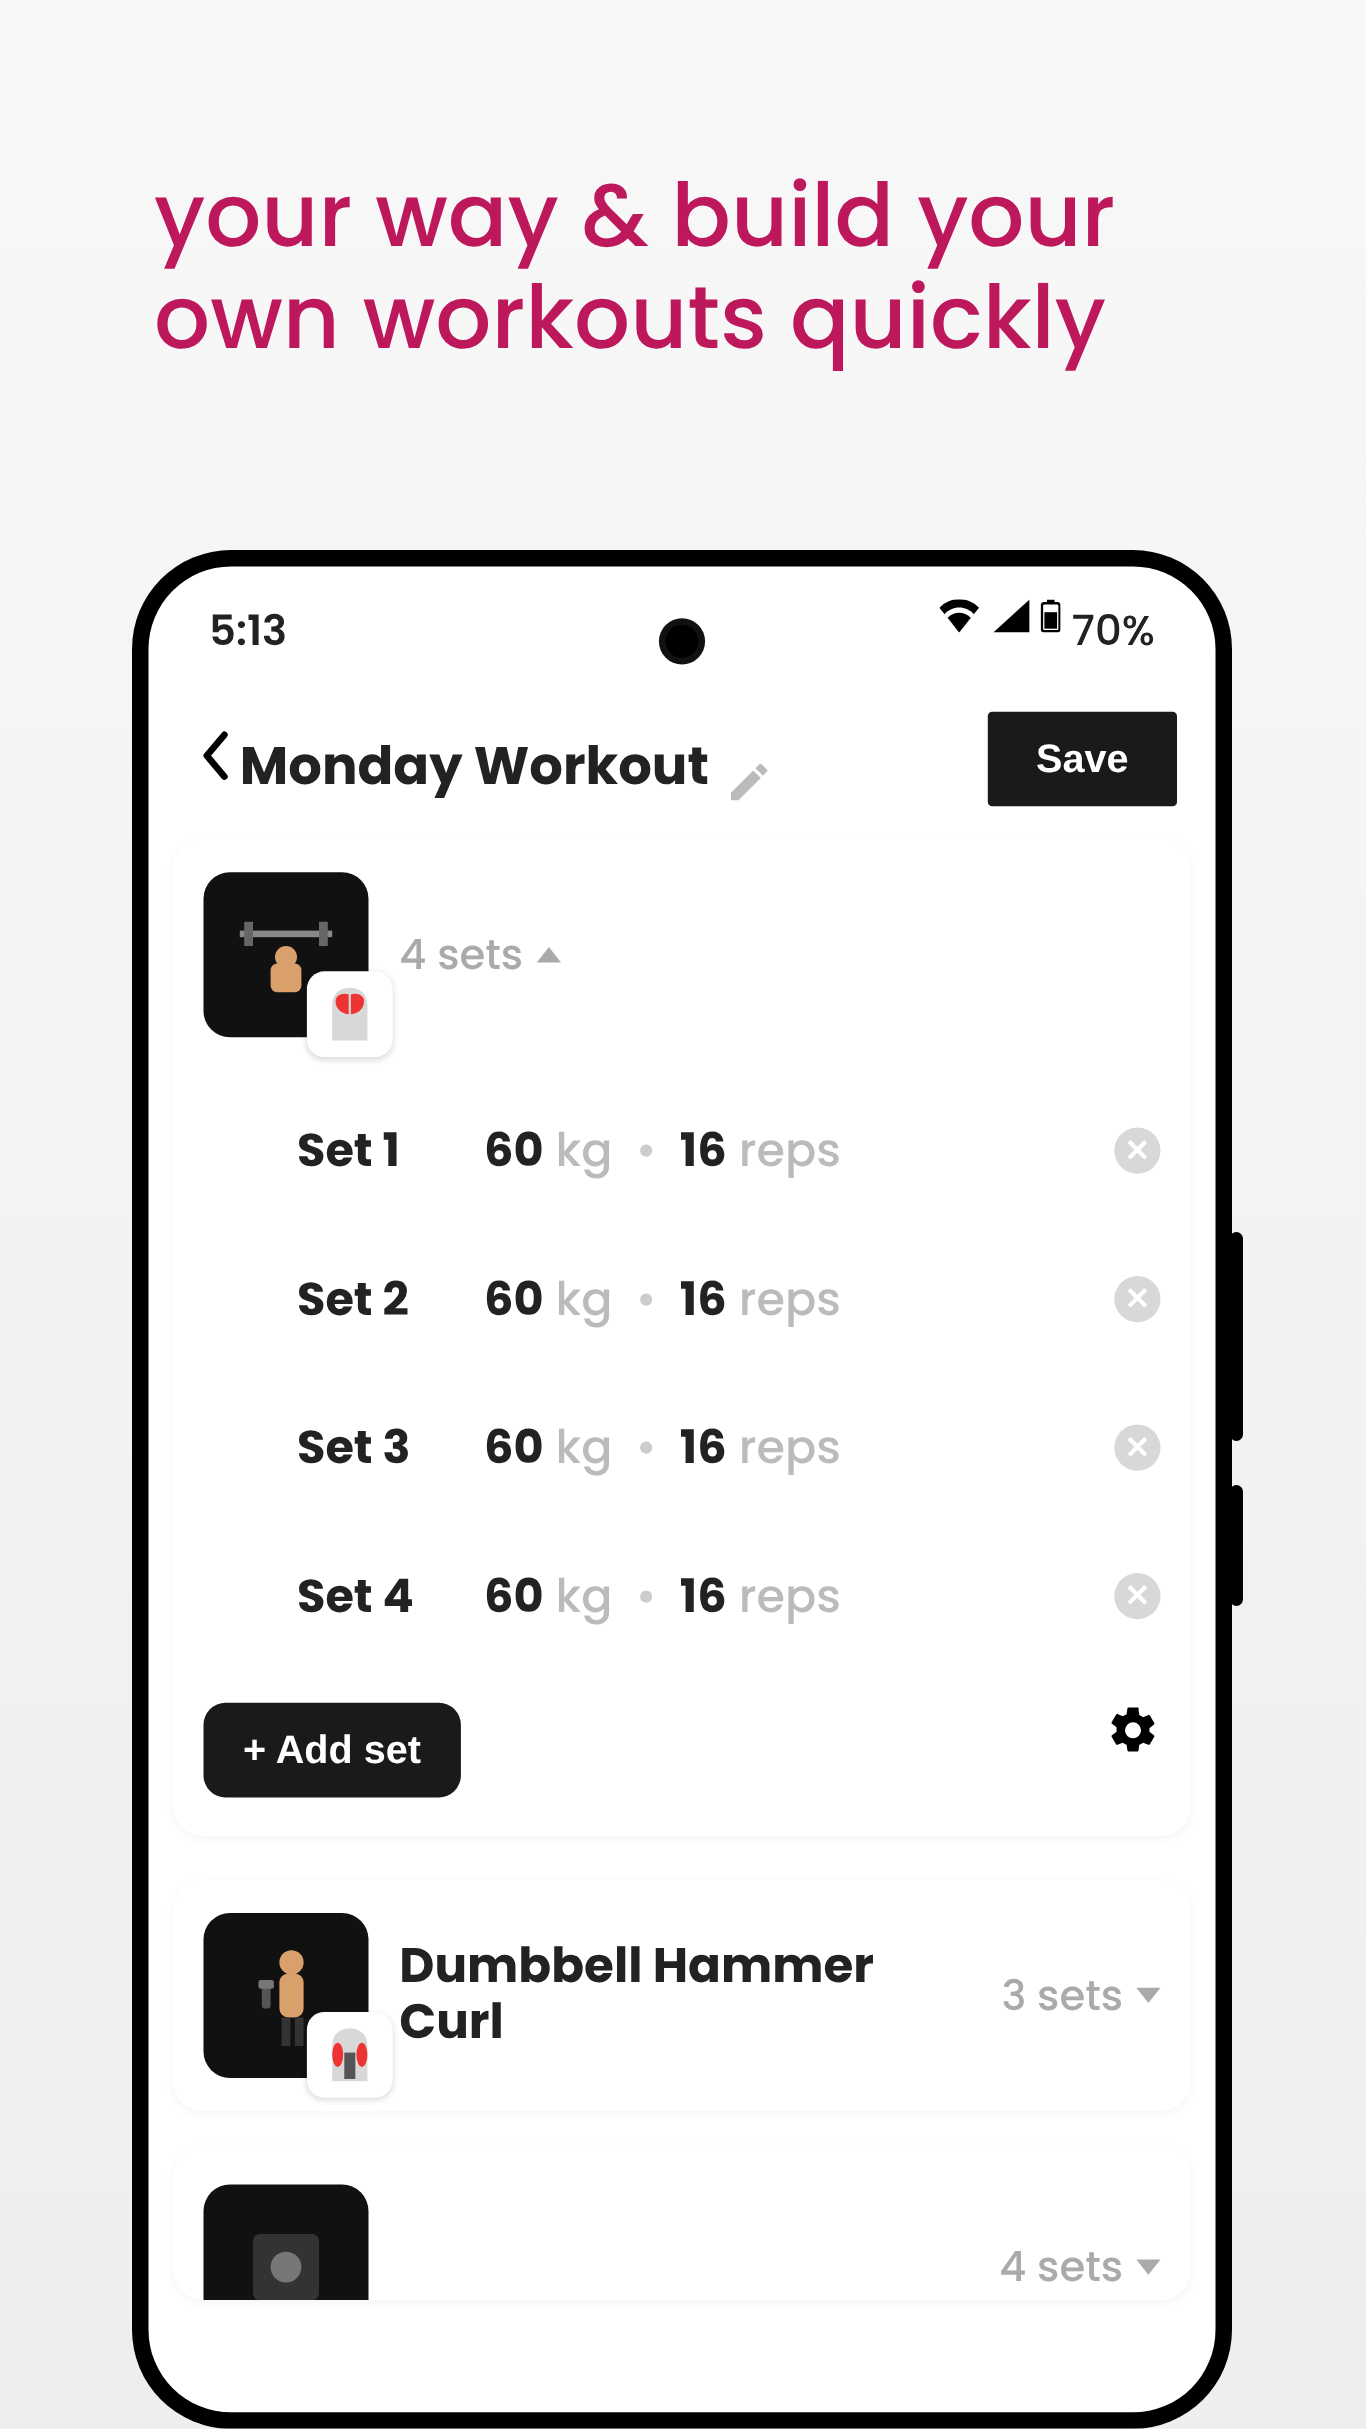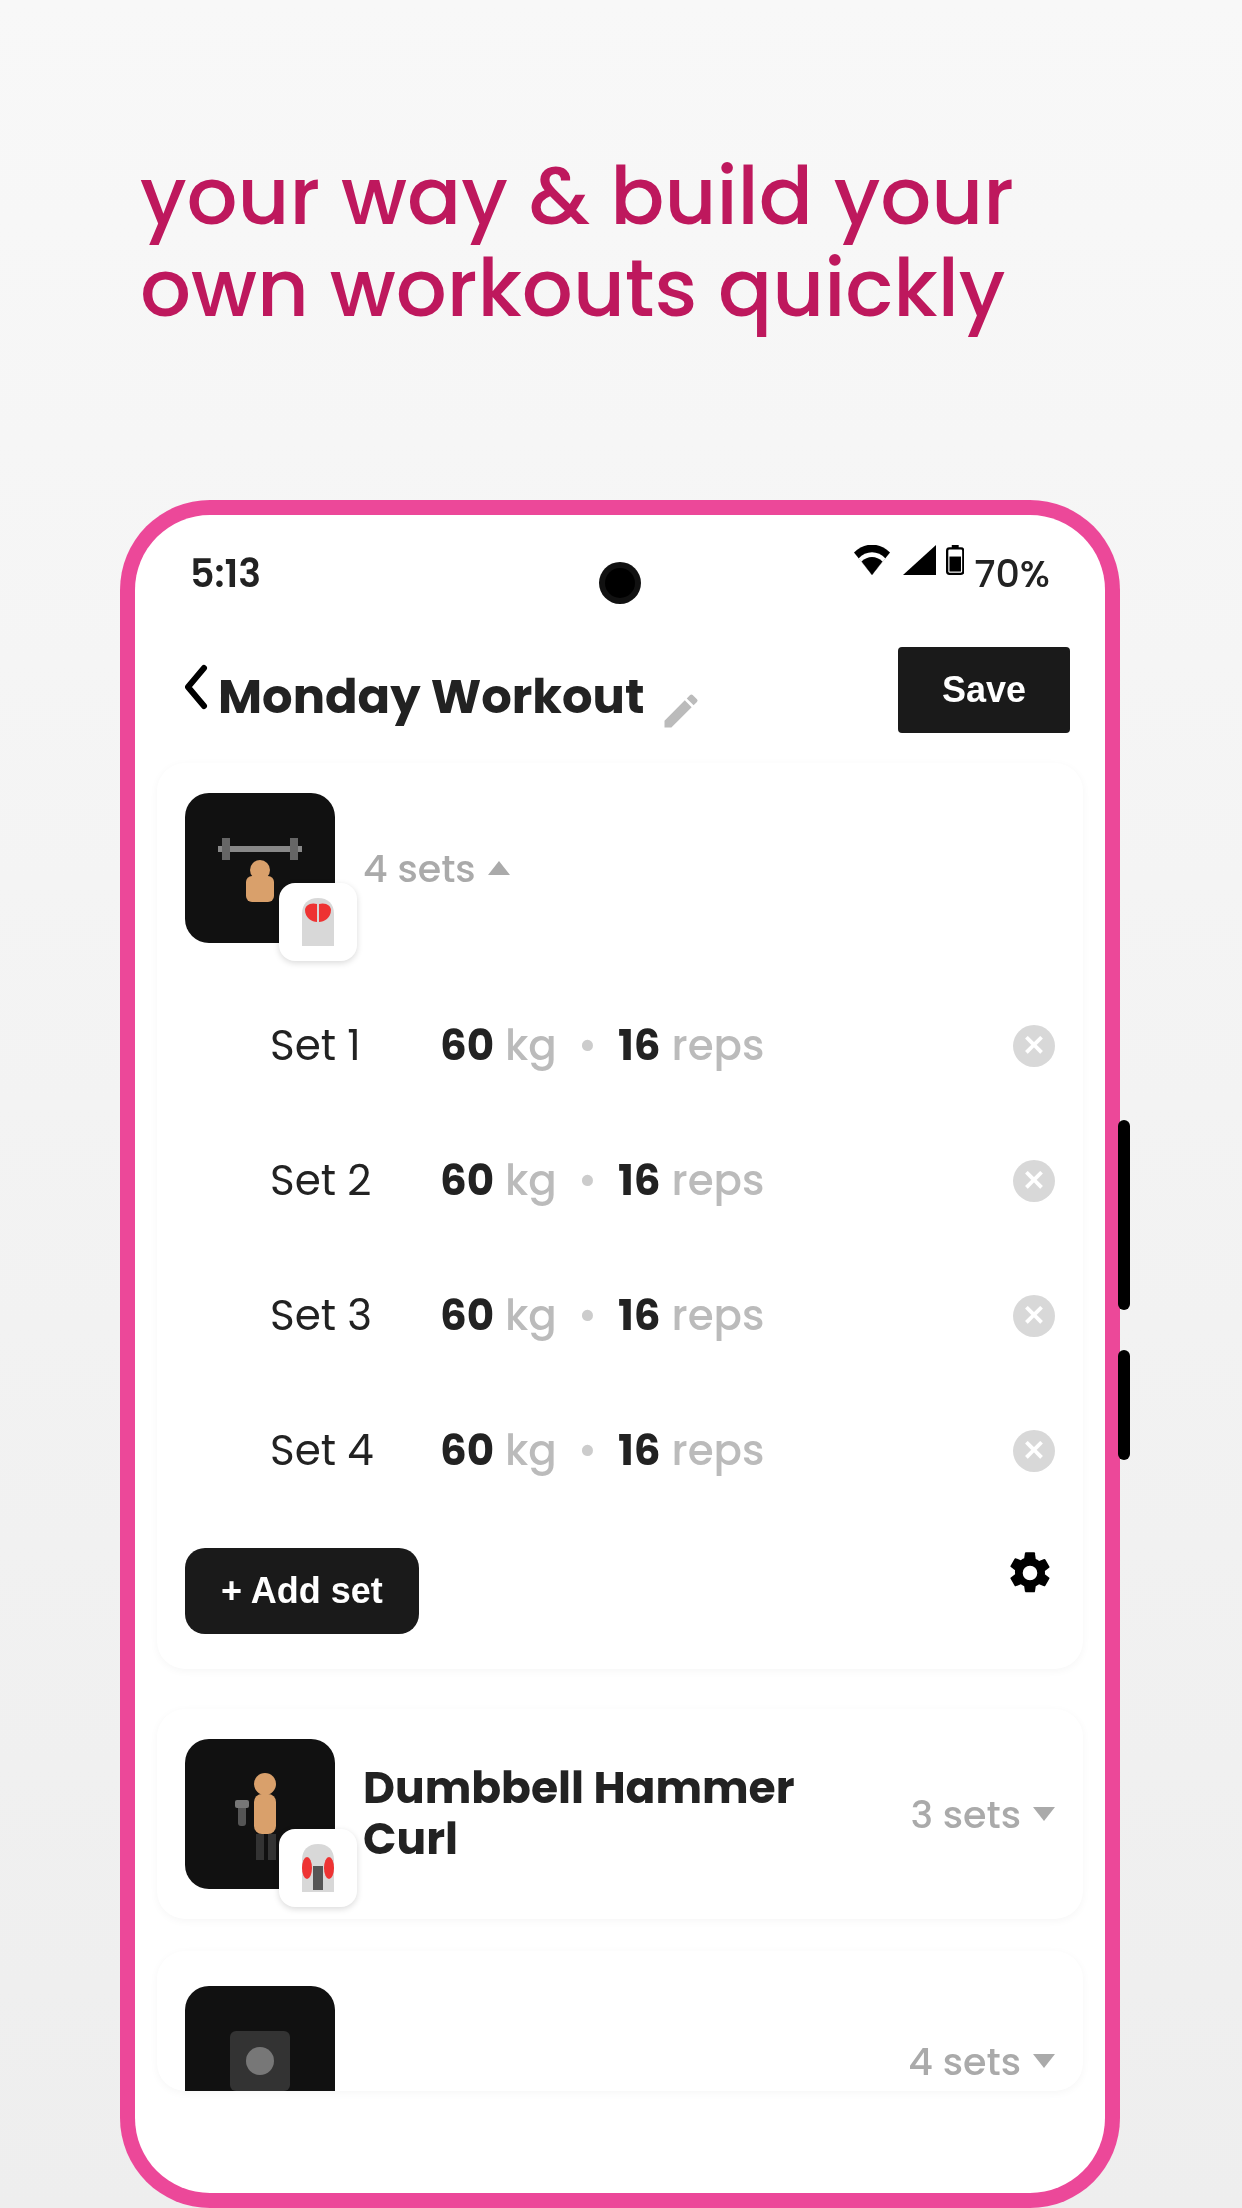--- a/index.html
+++ b/index.html
@@ -15,21 +15,21 @@
 
 .headline { position:absolute; top:130px; left:140px; width:960px; }
 .headline h1 { font-size:125px; font-weight:800; letter-spacing:-2px; line-height:1; }
 .headline p { font-size:80px; font-weight:500; color:#be185d; line-height:1.15; margin-top:20px; }
 
 
 .phone {
   position:absolute;
   top:500px; left:120px;
   width:1000px; height:1708px;
-  background:#ec4899;
+  background:#000000;
   border-radius:90px;
   padding:15px;
 }
 .phone::after { 
   content:"";
   position:absolute;
   top:68px; left:50%;
   transform:translateX(-50%);
   width:30px; height:30px;
   background:#000;
@@ -105,21 +105,21 @@
 .ex-sets-count .tri.up { border-bottom:14px solid #aaa; }
 .ex-sets-count .tri.down { border-top:14px solid #aaa; }
 
 
 .sets { margin:35px 0 0 85px; }
 .set-row {
   display:flex; align-items:center;
   padding:36px 0;
   font-size:42px;
 }
-.set-label { font-weight:400; width:170px; }
+.set-label { font-weight:700; width:170px; }
 .set-values { flex:1; text-align:left; font-weight:500; }
 .set-values .num { font-weight:700; color:#222; }
 .set-values .unit { color:#bbb; }
 .set-values .dot { color:#ccc; padding:0 10px; }
 .delete-x {
   width:42px; height:42px; border-radius:50%;
   background:#d8d8d8; color:#fff;
   display:flex; align-items:center; justify-content:center;
   font-size:28px; font-weight:700; cursor:pointer;
   flex-shrink:0;

